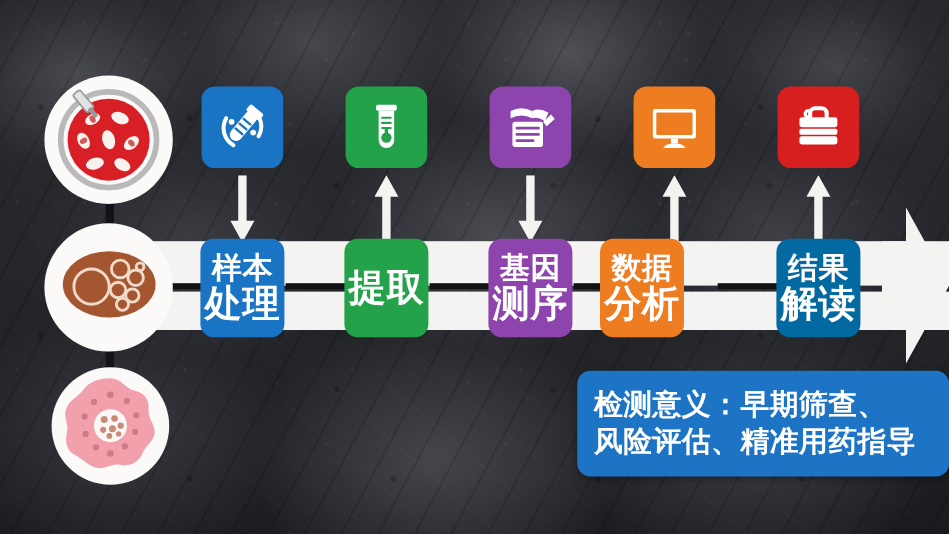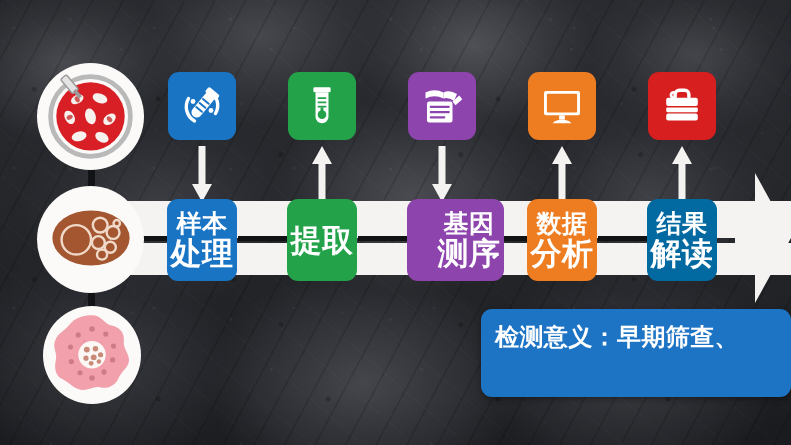--- a/index.html
+++ b/index.html
@@ -310,40 +310,40 @@
           <line x1="17" y1="47" x2="35" y2="47"></line>
         </g>
       </svg>
         </span>
       </div>
       <div class="varrow" style="left: 431px;">
         <svg width="22" height="56" viewBox="0 0 22 56">
       <polygon points="7.5,0 14.5,0 14.5,38 21,38 11,56 1,38 7.5,38" fill="#f4f3f1"></polygon>
     </svg>
       </div>
-      <div class="stagebox" style="left: 407px; background: rgb(142, 68, 173); padding-left: 27px;">
+      <div class="stagebox" style="left: 407px; background: rgb(142, 68, 173);">
         <span class="l1">基因</span>
         <span class="l2">测序</span>
       </div>
       <div class="tile" style="left: 528px; background: rgb(238, 125, 34);">
         <span>
           <svg width="48" height="46" viewBox="0 0 64 64">
         <rect x="7" y="11" width="50" height="34" rx="3" fill="#fff"></rect>
         <rect x="11" y="15" width="42" height="26" rx="1.5" fill="#ee7d22"></rect>
         <rect x="28" y="45" width="8" height="6" fill="#fff"></rect>
         <path d="M19 56 q3 -5 13 -5 t13 5 z" fill="#fff"></path>
       </svg>
         </span>
       </div>
       <div class="varrow" style="left: 551px;">
         <svg width="22" height="56" viewBox="0 0 22 56">
     <polygon points="11,0 21,18 14.5,18 14.5,56 7.5,56 7.5,18 1,18" fill="#f4f3f1"></polygon>
   </svg>
       </div>
-      <div class="stagebox" style="left: 527px; background: rgb(238, 125, 34);">
+      <div class="stagebox" style="left: 500px; background: rgb(238, 125, 34);">
         <span class="l1">数据</span>
         <span class="l2">分析</span>
       </div>
       <div class="tile" style="left: 648px; background: rgb(216, 31, 31);">
         <span>
           <svg width="46" height="44" viewBox="0 0 64 64">
         <path d="M22 19 v-4 a6 6 0 0 1 6 -6 h8 a6 6 0 0 1 6 6 v4" fill="none" stroke="#fff" stroke-width="5" stroke-linecap="round"></path>
         <path d="M20 12 a4 4 0 0 0 0 8" fill="none" stroke="#fff" stroke-width="4" stroke-linecap="round"></path>
         <rect x="9" y="20" width="46" height="12" rx="3" fill="#fff"></rect>
         <rect x="9" y="34" width="46" height="7" rx="2" fill="#fff"></rect>
@@ -357,15 +357,16 @@
   </svg>
       </div>
       <div class="stagebox" style="left: 647px; background: #0369a1;">
         <span class="l1">结果</span>
         <span class="l2">解读</span>
       </div>
     </div>
 
   <div class="banner">
     <span>检测意义：早期筛查、</span>
+    <span>风险评估、精准用药指导</span>
   </div>
 
 </div>
 
 </body></html>

